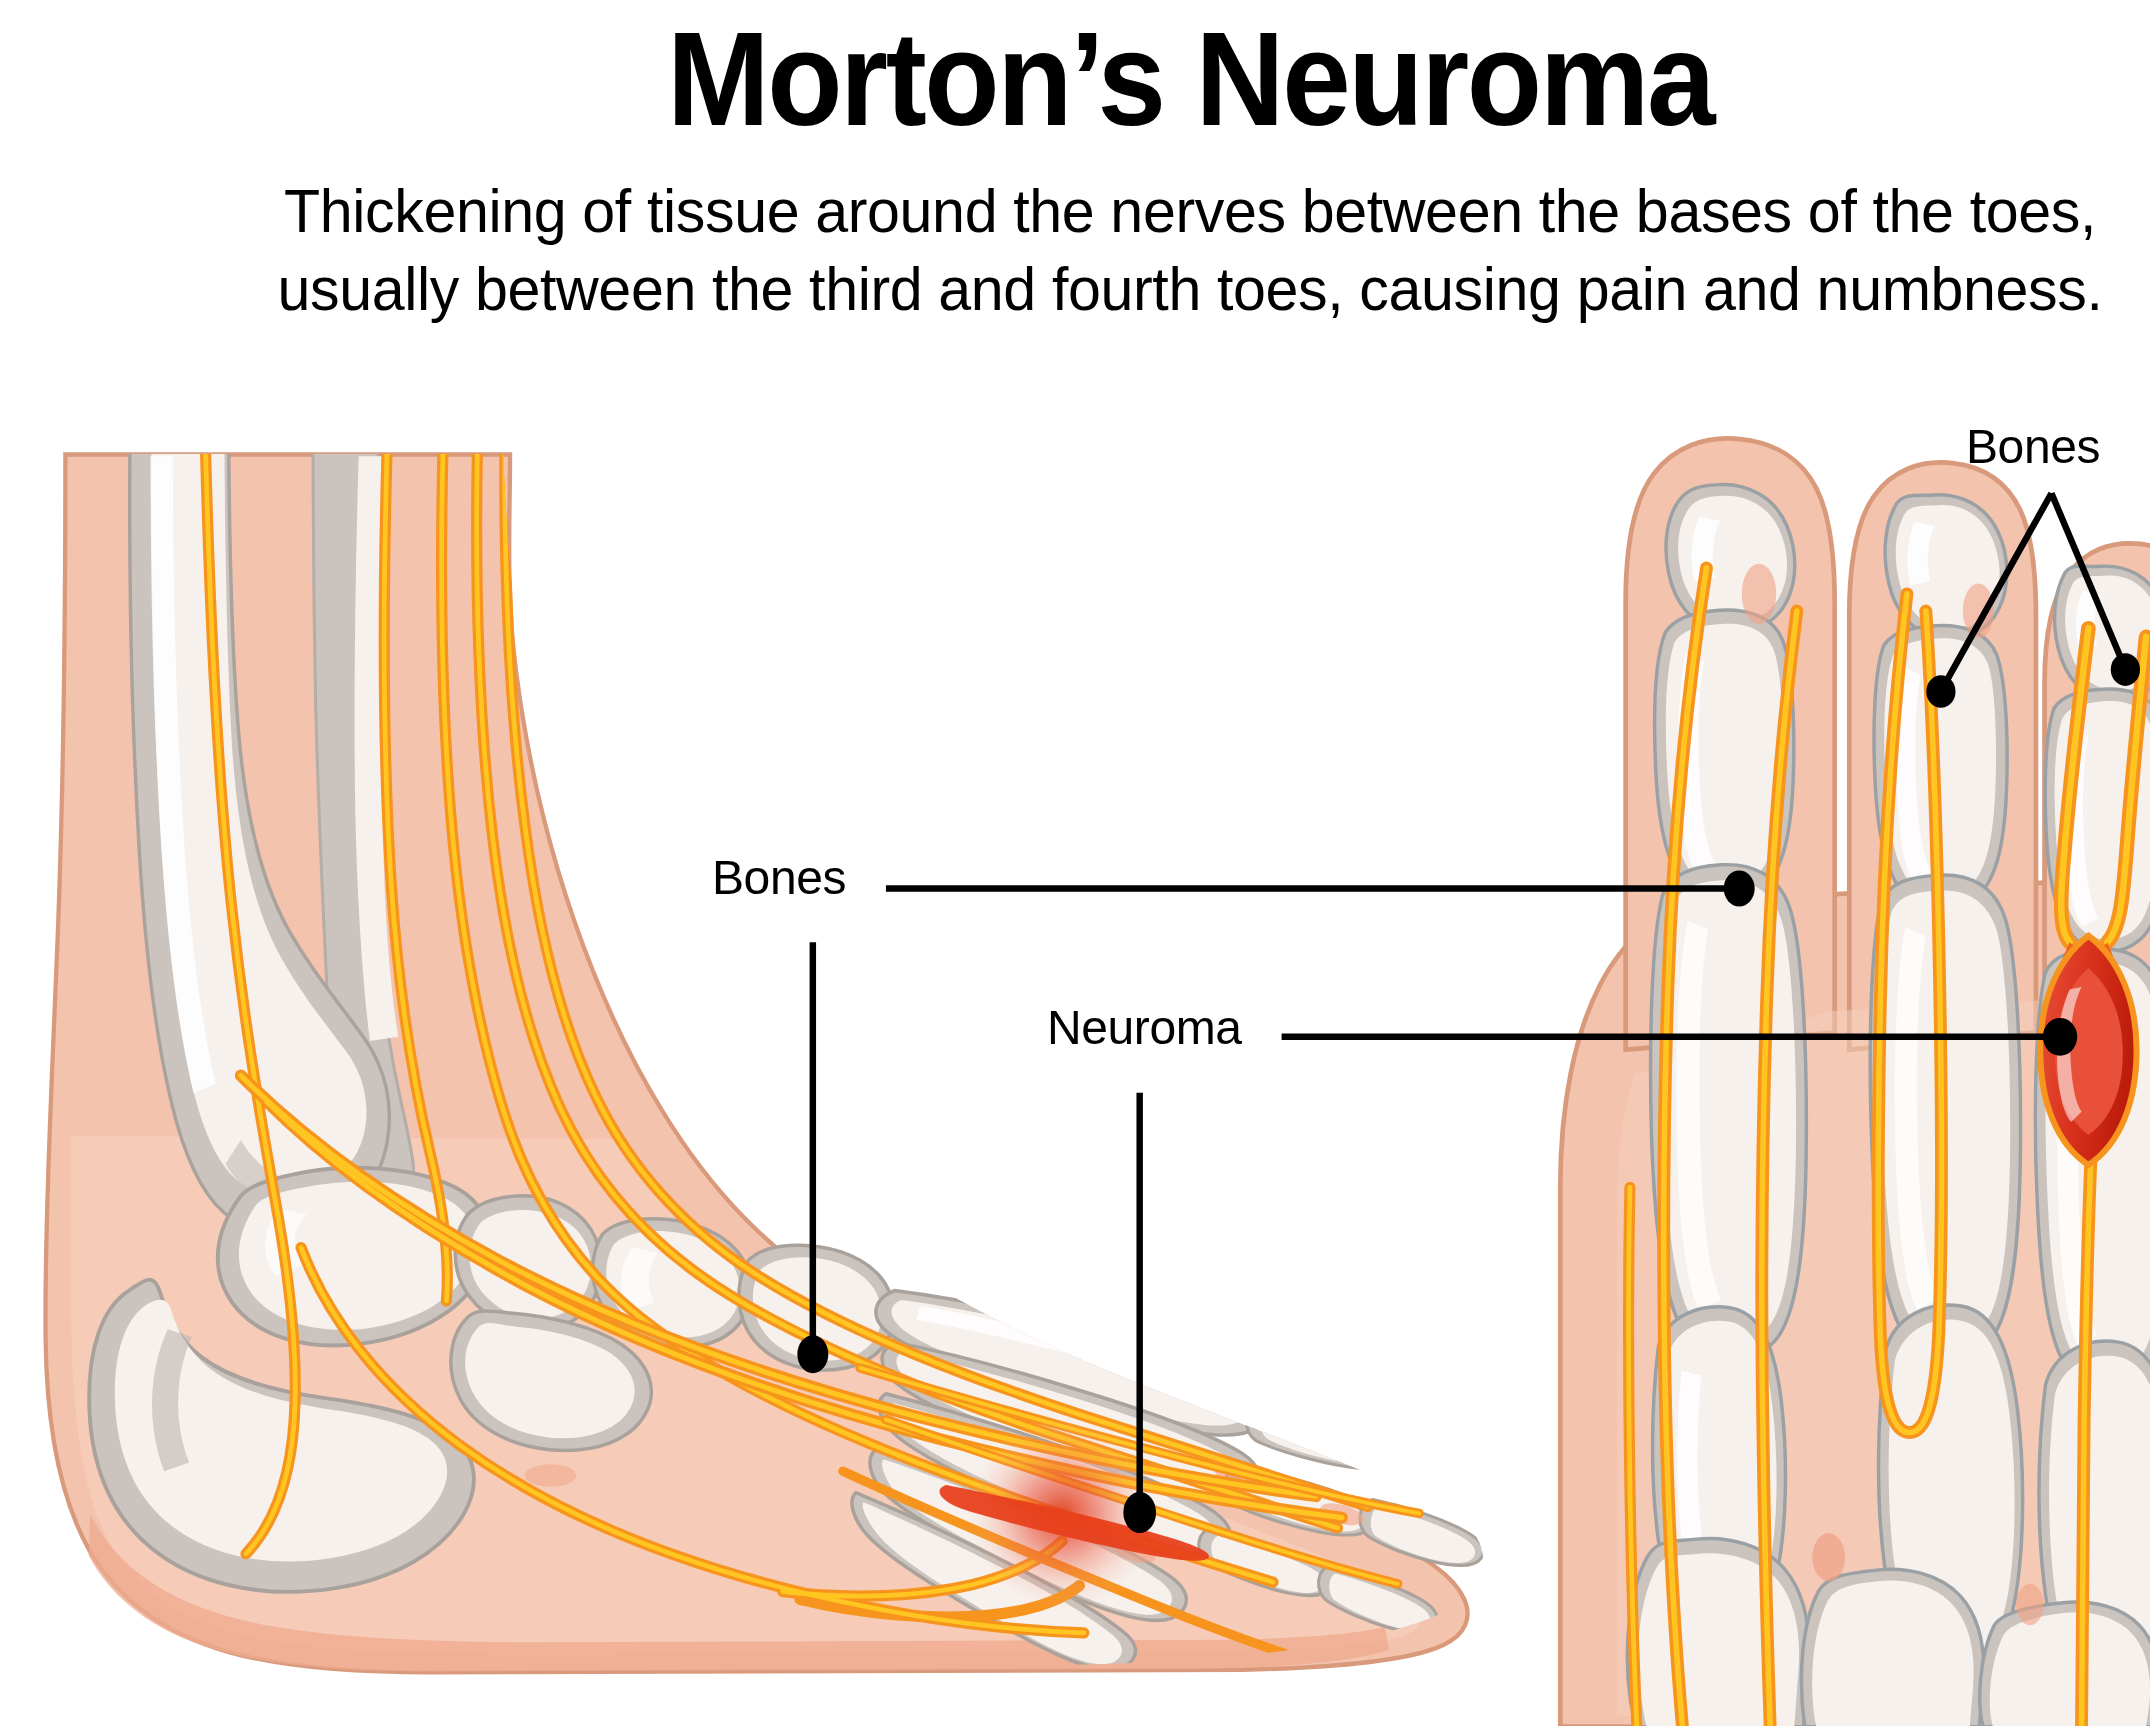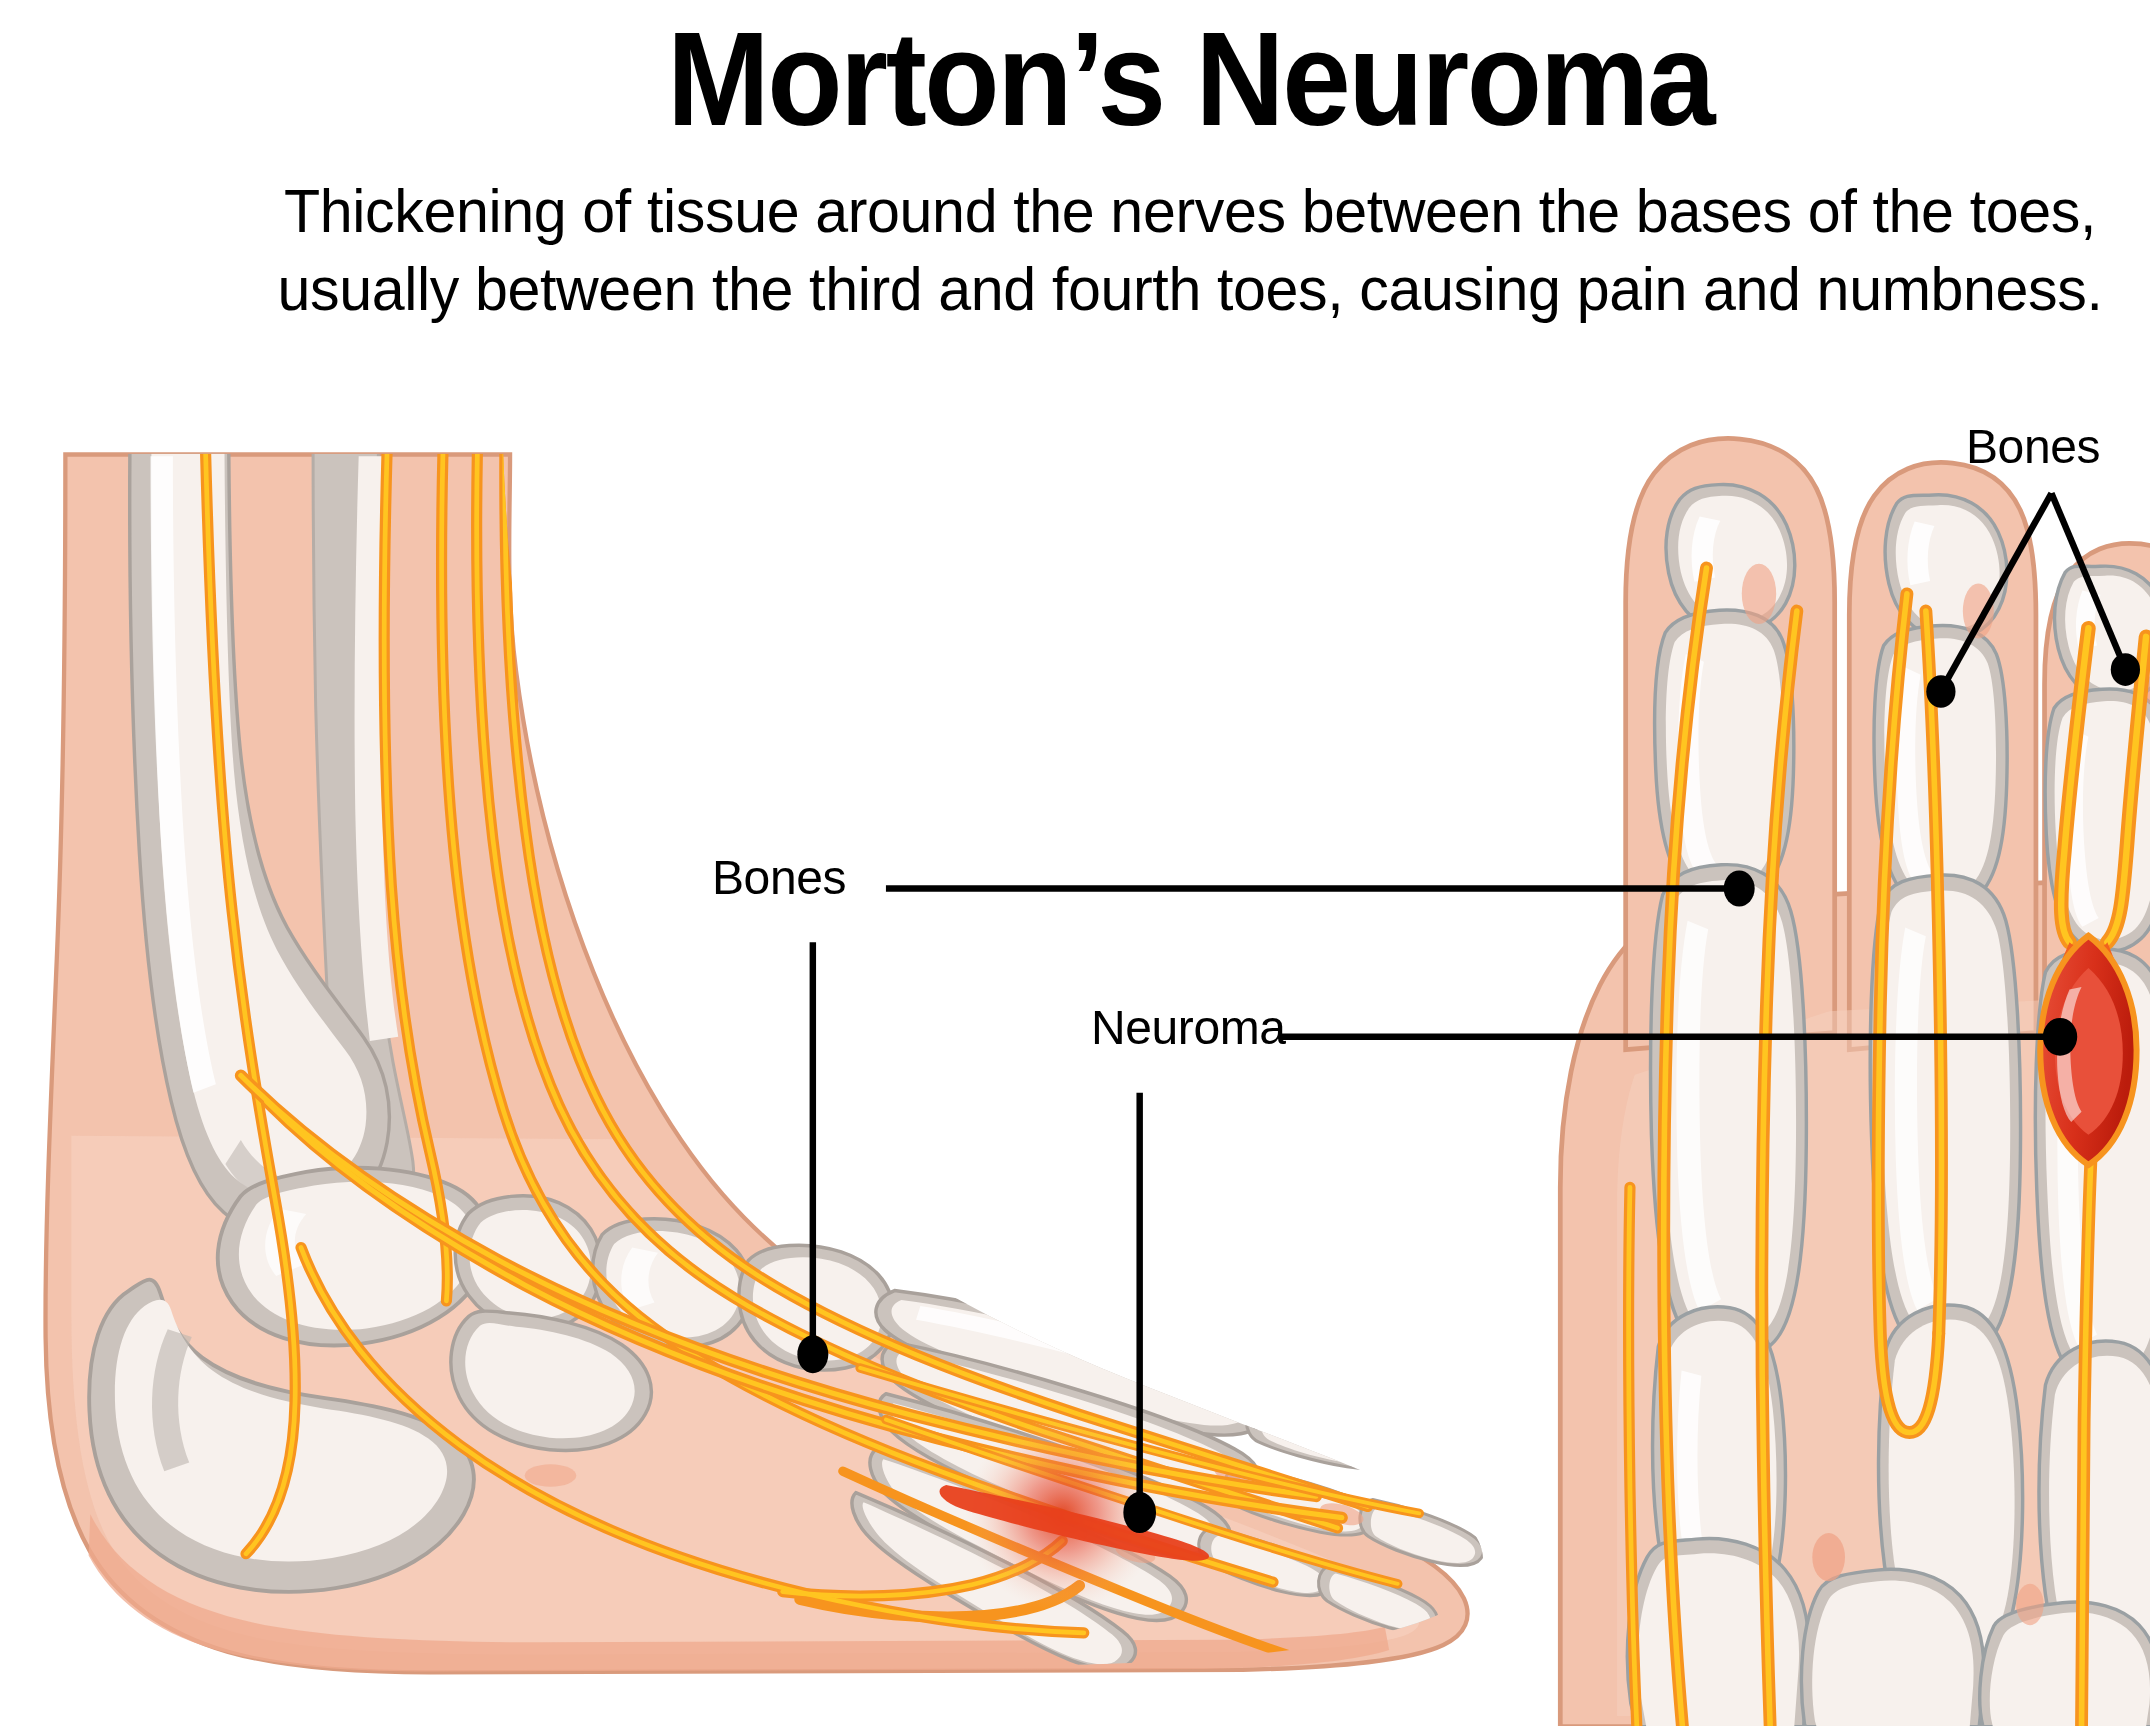--- a/index.html
+++ b/index.html
@@ -21,21 +21,21 @@
   #subtitle-block{top:172px;}
   .sub-line{
     font-size:61px;line-height:1.28;font-weight:normal;letter-spacing:-0.4px;
     transform:scaleX(0.97);transform-origin:50% 50%;
   }
   .lbl{
     position:absolute;color:#000;font-size:48px;font-weight:normal;
     letter-spacing:-0.4px;white-space:nowrap;
   }
   #label-nerves{left:712px;top:850px;}
-  #label-neuroma{left:1091px;top:1000px;}
+  #label-neuroma{left:1047px;top:1000px;}
   #label-bones{left:1966px;top:419px;}
 </style>
 </head>
 <body>
 
 <div id="stage">
 
   <div class="hdr" id="title-block">
     <div id="title-text">Morton’s Neuroma</div>
   </div>

